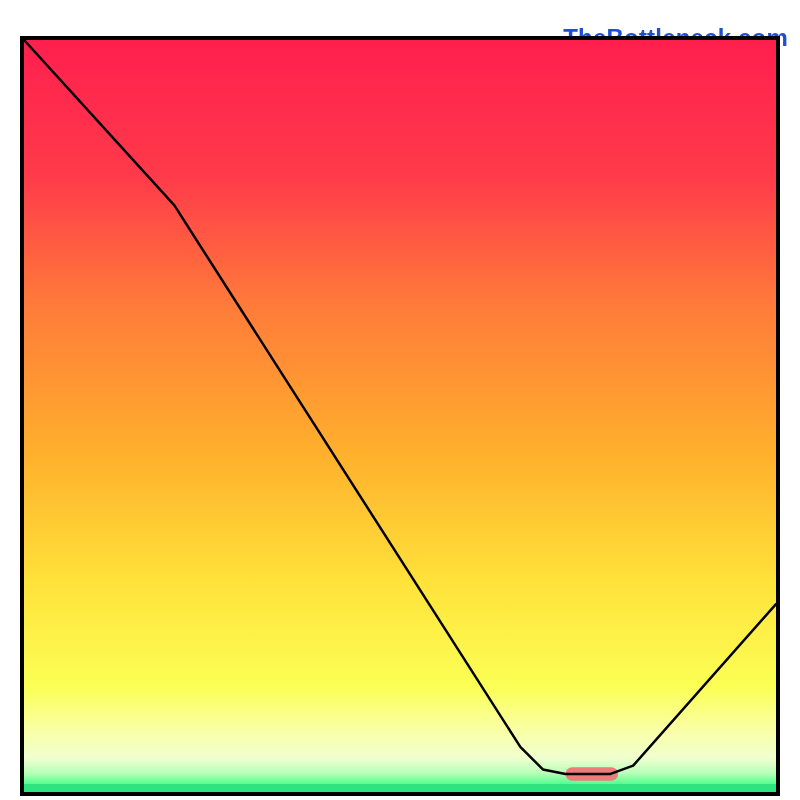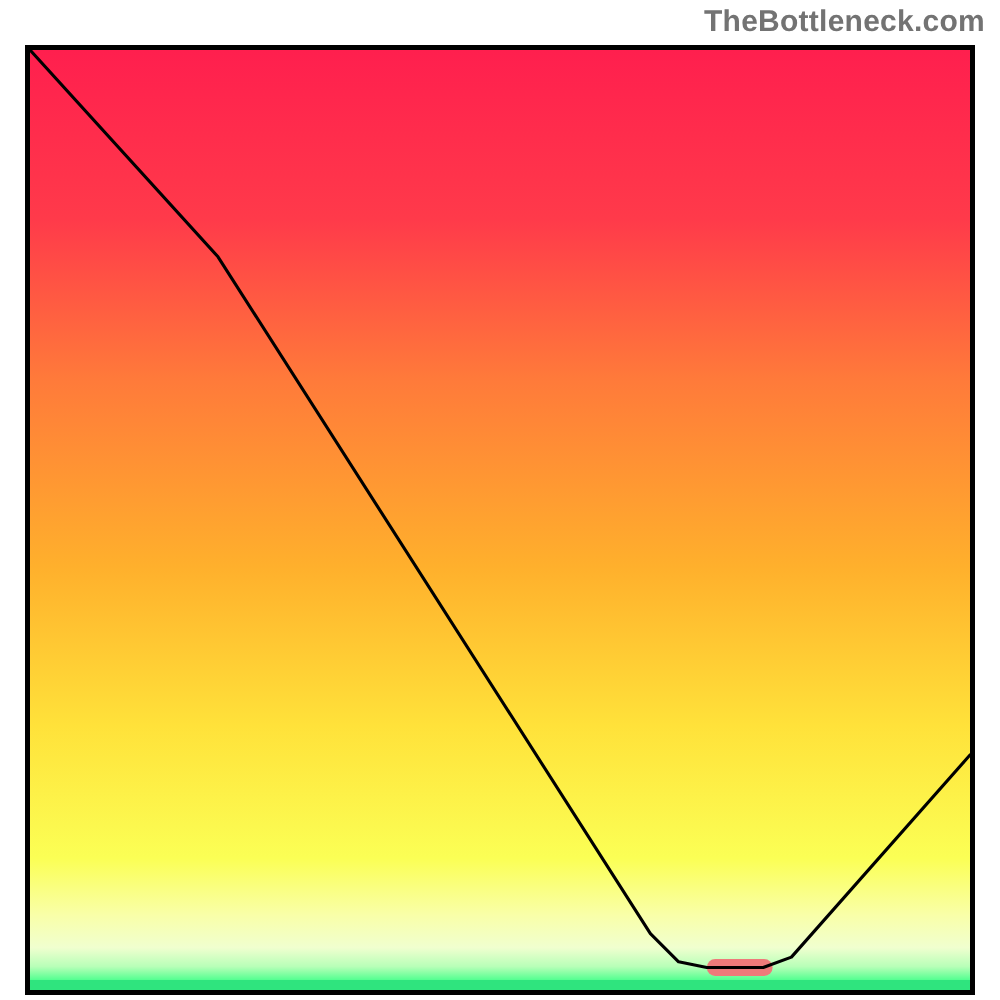--- a/index.html
+++ b/index.html
@@ -11,25 +11,25 @@
     font-family: Arial, Helvetica, sans-serif;
     overflow: hidden;
   }
   .wrap {
     position: relative;
     width: 800px;
     height: 800px;
   }
   .watermark {
     position: absolute;
-    top: 4px;
+    top: 24px;
     right: 12px;
     font-size: 24px;
     font-weight: 600;
-    color: #737373;
+    color: #1d4ed8;
     letter-spacing: 0.2px;
     user-select: none;
   }
   .plot-outer {
     position: absolute;
     left: 20px;
     top: 36px;
     width: 760px;
     height: 760px;
     border: 4px solid #000;

